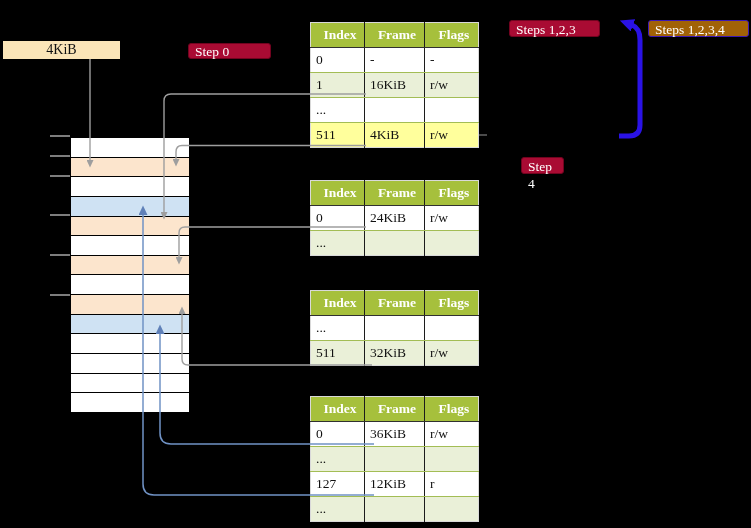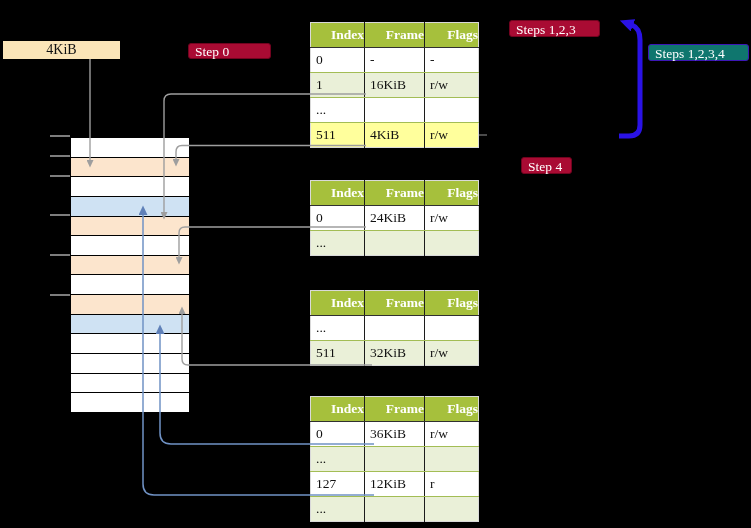--- a/index.html
+++ b/index.html
@@ -11,44 +11,44 @@
   .wheat-label {
     position:absolute; left:3px; top:41px; width:117px; height:18px;
     background:#fbe5b8; color:#111; font-size:14px; line-height:18px; text-align:center;
   }
   
   .badge {
     position:absolute; height:17px; line-height:17px; 
     color:#fff; font-size:13.5px; border-radius:3px; padding:0 6px; box-sizing:border-box;
   }
   .badge-red  { background:#a90b33; border:1px solid #72031f; }
-  .badge-blue { background:#0f766e; border:1px solid #3c17b5;margin-top:24px; }
+  .badge-blue { background:#a16207; border:1px solid #3c17b5; }
   #badge-step0    { left:188px; top:43px;  width:83px;  height:16px; line-height:15px;}
   #badge-steps123 { left:509px; top:20px;  width:91px;  }
   #badge-steps1234{ left:648px; top:20px;  width:101px; }
-  #badge-step4    { left:521px; top:157px; width:51px;  }
+  #badge-step4    { left:521px; top:157px; width:43px;  }
   
   #memory-stack {
     position:absolute; left:70px; top:137px; width:120px; height:276px;
     display:flex; flex-direction:column; border:1px solid #000; box-sizing:border-box;
   }
   .srow { flex:1 1 auto; border-bottom:1px solid #000; }
   .srow:last-child { border-bottom:none; }
   .c-white { background:#ffffff; }
   .c-peach { background:#fce5cd; }
   .c-blue  { background:#cfe2f3; }
   .tick { position:absolute; left:50px; width:20px; height:2px; background:#7d7d7d; }
   
   .ptable {
     position:absolute; left:310px; width:168px;
     border-collapse:collapse; table-layout:fixed; background:#fff;
     border:1px solid #d9d9d9; font-size:13.5px; color:#111;
   }
   .ptable th {
-    background:#a6c03c; color:#fff; font-weight:bold; text-align:right;
+    background:#a6c03c; color:#fff; font-weight:bold; text-align:center;
     height:24px; padding:0 0 0 5px; border-right:1px solid #1c1c1c; border-bottom:1px solid #303030;
   }
   .ptable td {
     height:24px; padding:0 0 0 5px;
     border-right:1px solid #1c1c1c; border-bottom:1px solid #a3bd55;
   }
   .ptable th:last-child, .ptable td:last-child { border-right:none; }
   .ptable tr:last-child td { border-bottom:none; }
   .ptable tr.shade td { background:#eaf0d8; }
   .ptable tr.hl td { background:#ffff9c; }

